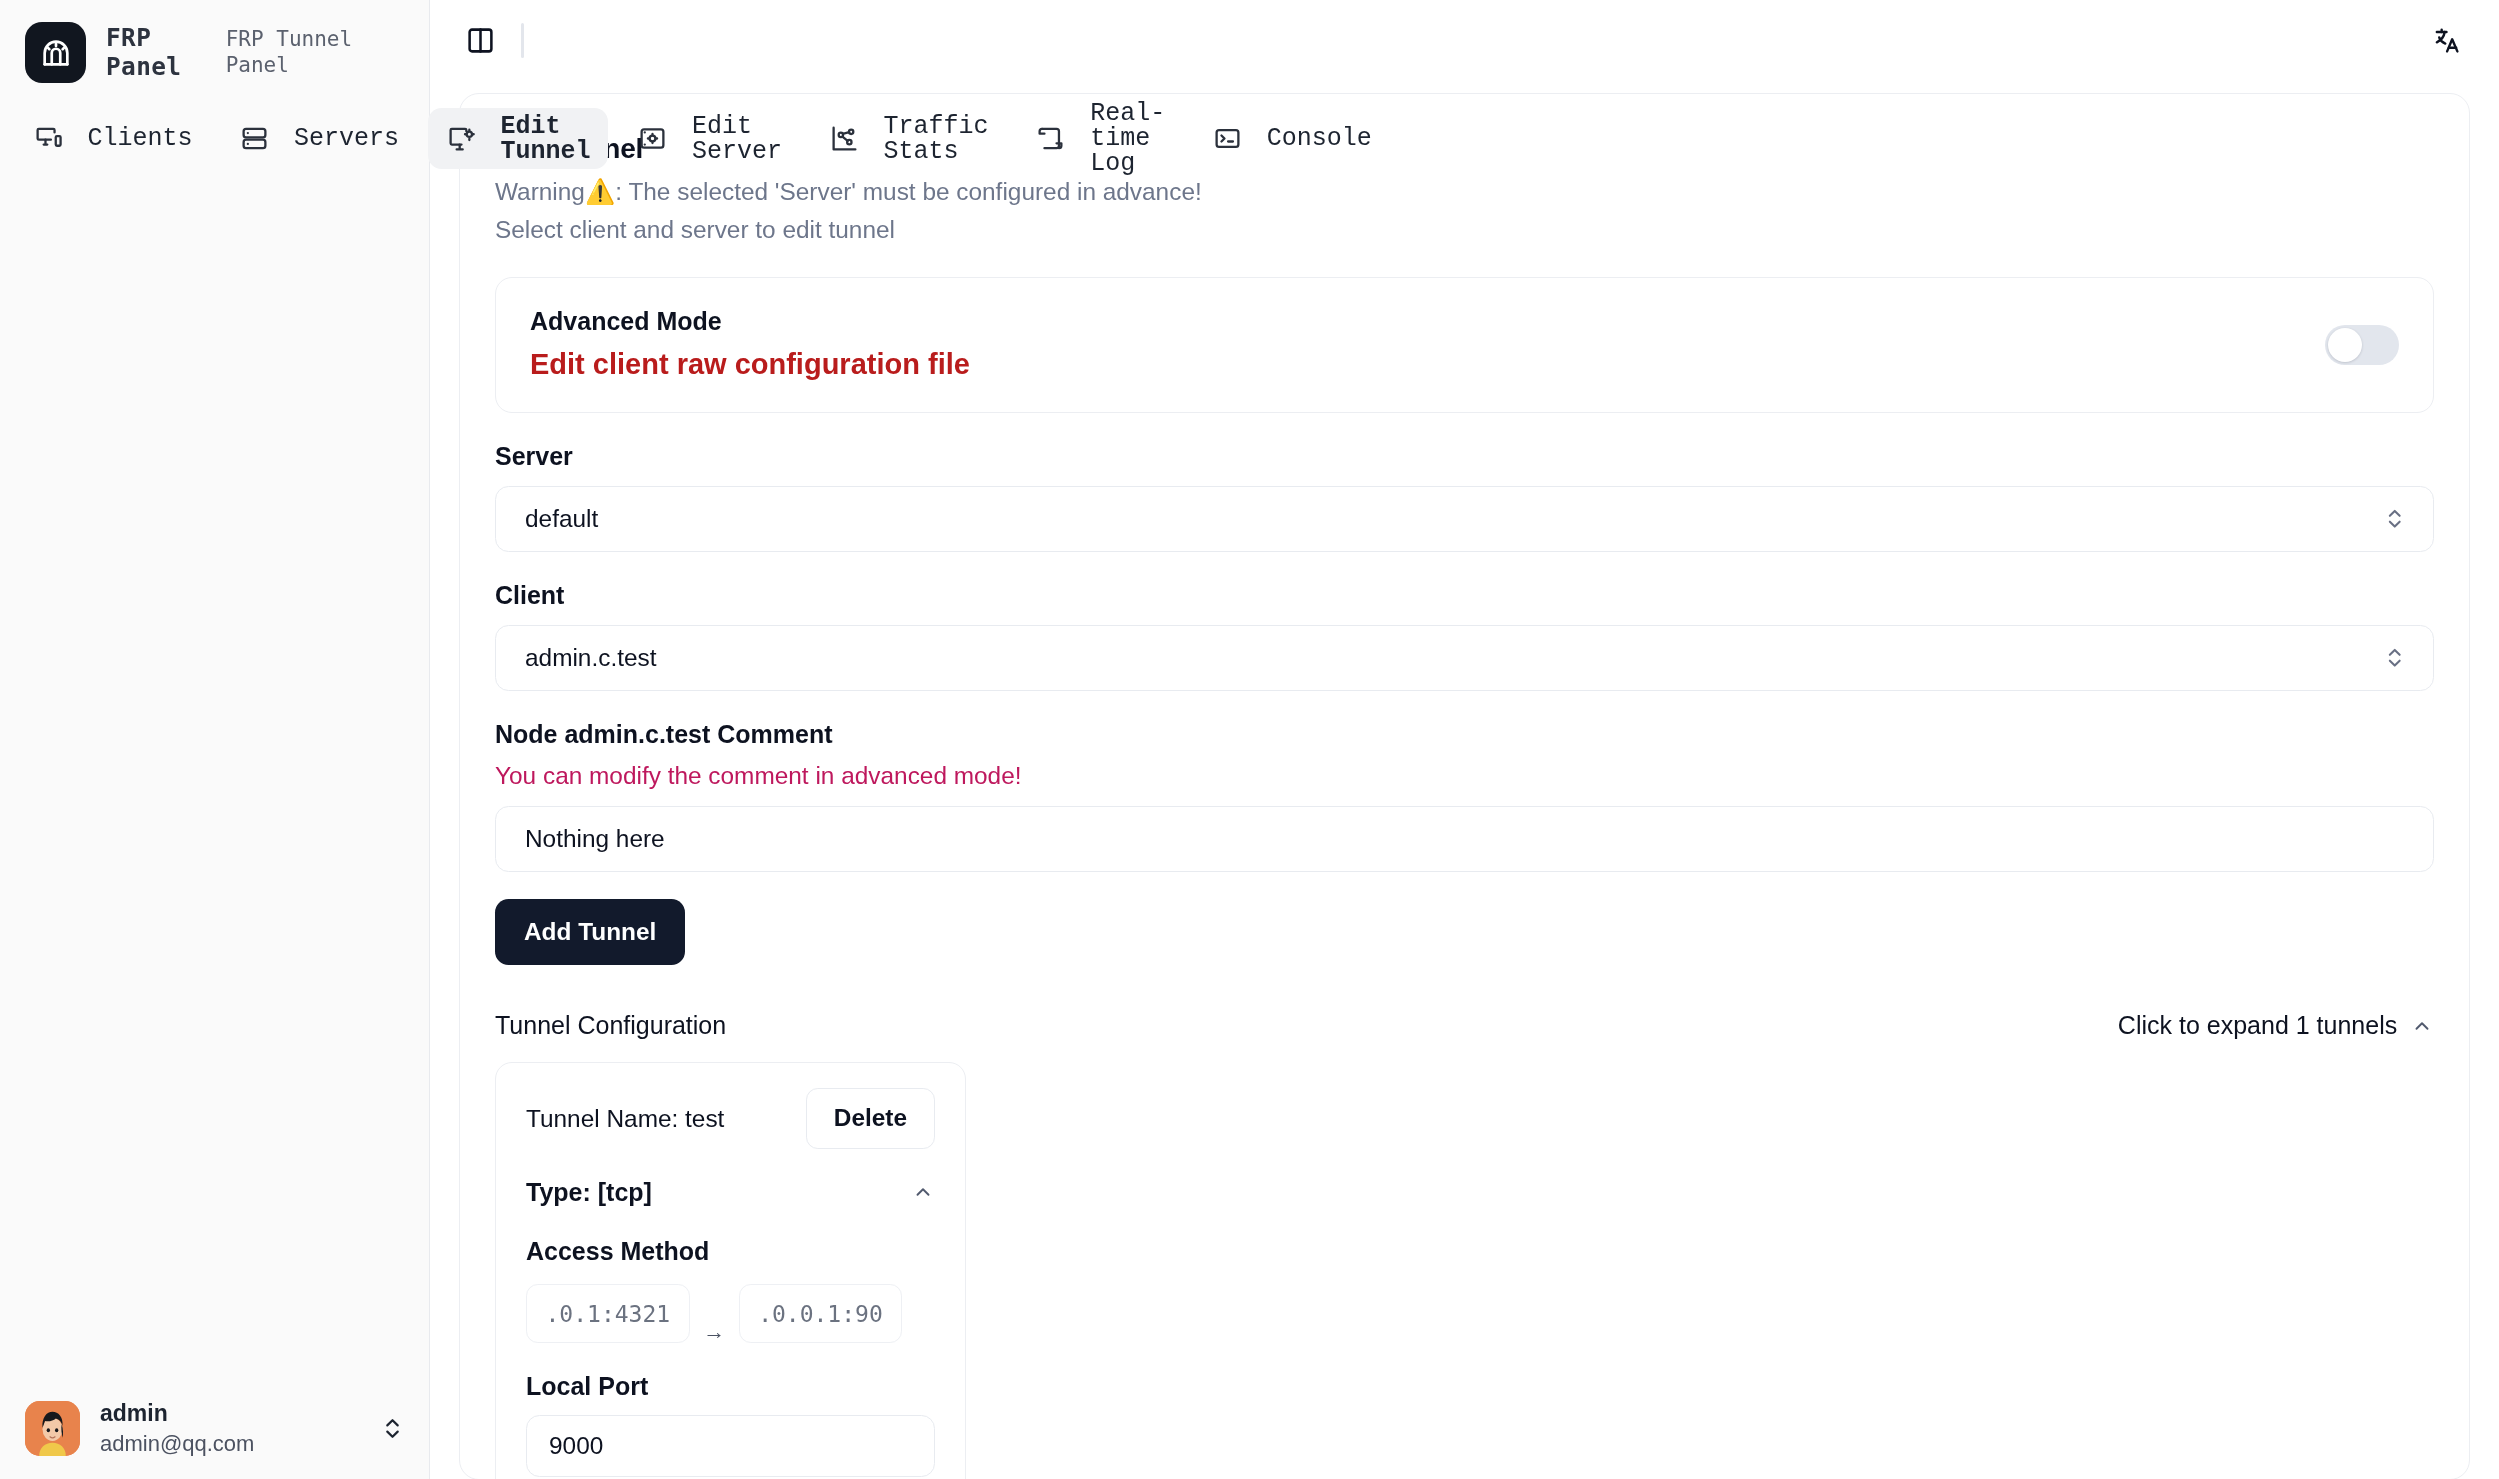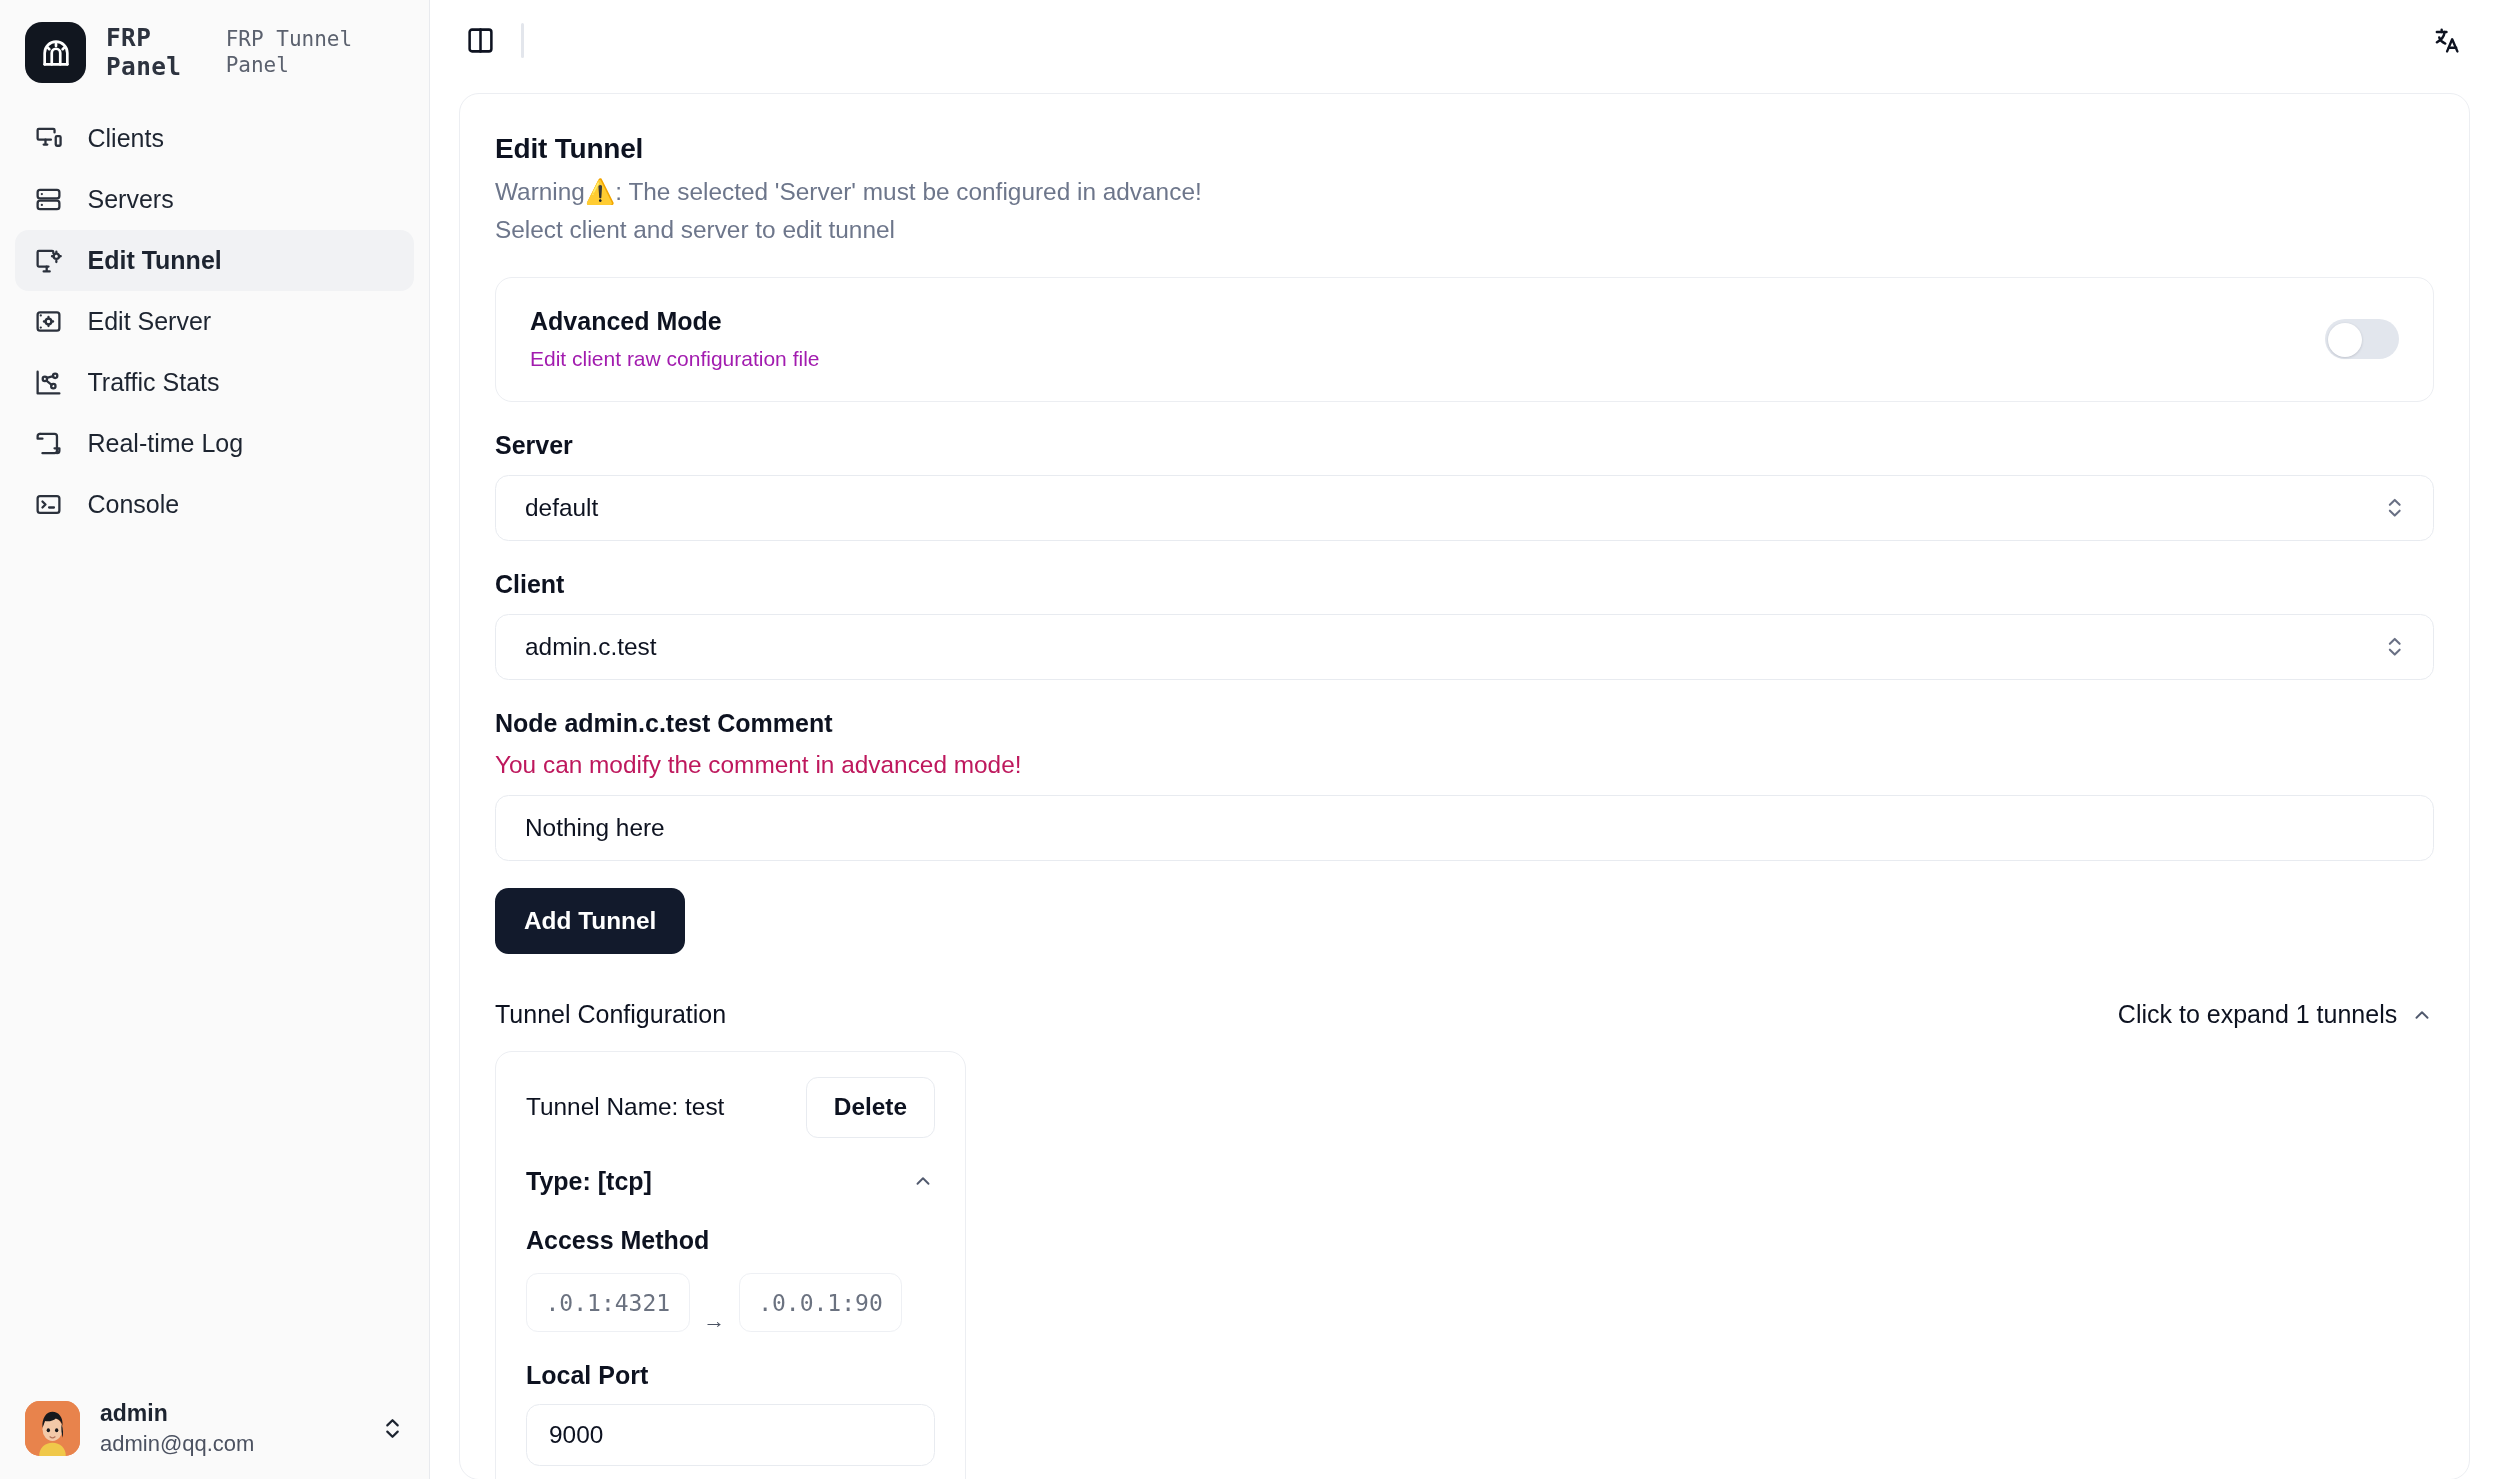--- a/index.html
+++ b/index.html
@@ -59,21 +59,21 @@
   }
   .brand-sub {
     font-family: "DejaVu Sans Mono", monospace;
     font-size: 21px;
     font-weight: 400;
     color: #5b616e;
     line-height: 1.25;
     margin-top: 2.5px;
   }
 
-  .nav { padding: 6.7px 15px 0 15px; display: flex; flex-direction: column; gap: 0px; }
+  .nav { padding: 6.7px 15px 0 15px; display: flex; gap: 12px; font-family: Liberation Mono, monospace; }
   .nav-item {
     display: flex;
     align-items: center;
     gap: 23.5px;
     height: 61px;
     padding: 0 17px;
     border-radius: 13.5px;
     cursor: pointer;
     color: #1d2430;
   }
@@ -189,21 +189,21 @@
     border: 1.7px solid #eceef2;
     border-radius: 17px;
     background: #ffffff;
     padding: 27px 34px;
     display: flex;
     align-items: center;
     justify-content: space-between;
     min-height: 114px;
   }
   .adv-title { font-size: 25px; font-weight: 700; color: #0d1220; line-height: 1.3; }
-  .adv-desc { font-size: 21px; color: #a21caf; line-height: 1.4; margin-top: 6.7px; }
+  .adv-desc { font-size: 29px; color: #b91c1c; line-height: 1.4; margin-top: 6.7px; font-weight: bold; }
 
   .switch {
     width: 74px;
     height: 40px;
     border-radius: 22px;
     background: #e2e6ed;
     position: relative;
     cursor: pointer;
     flex: 0 0 74px;
   }

